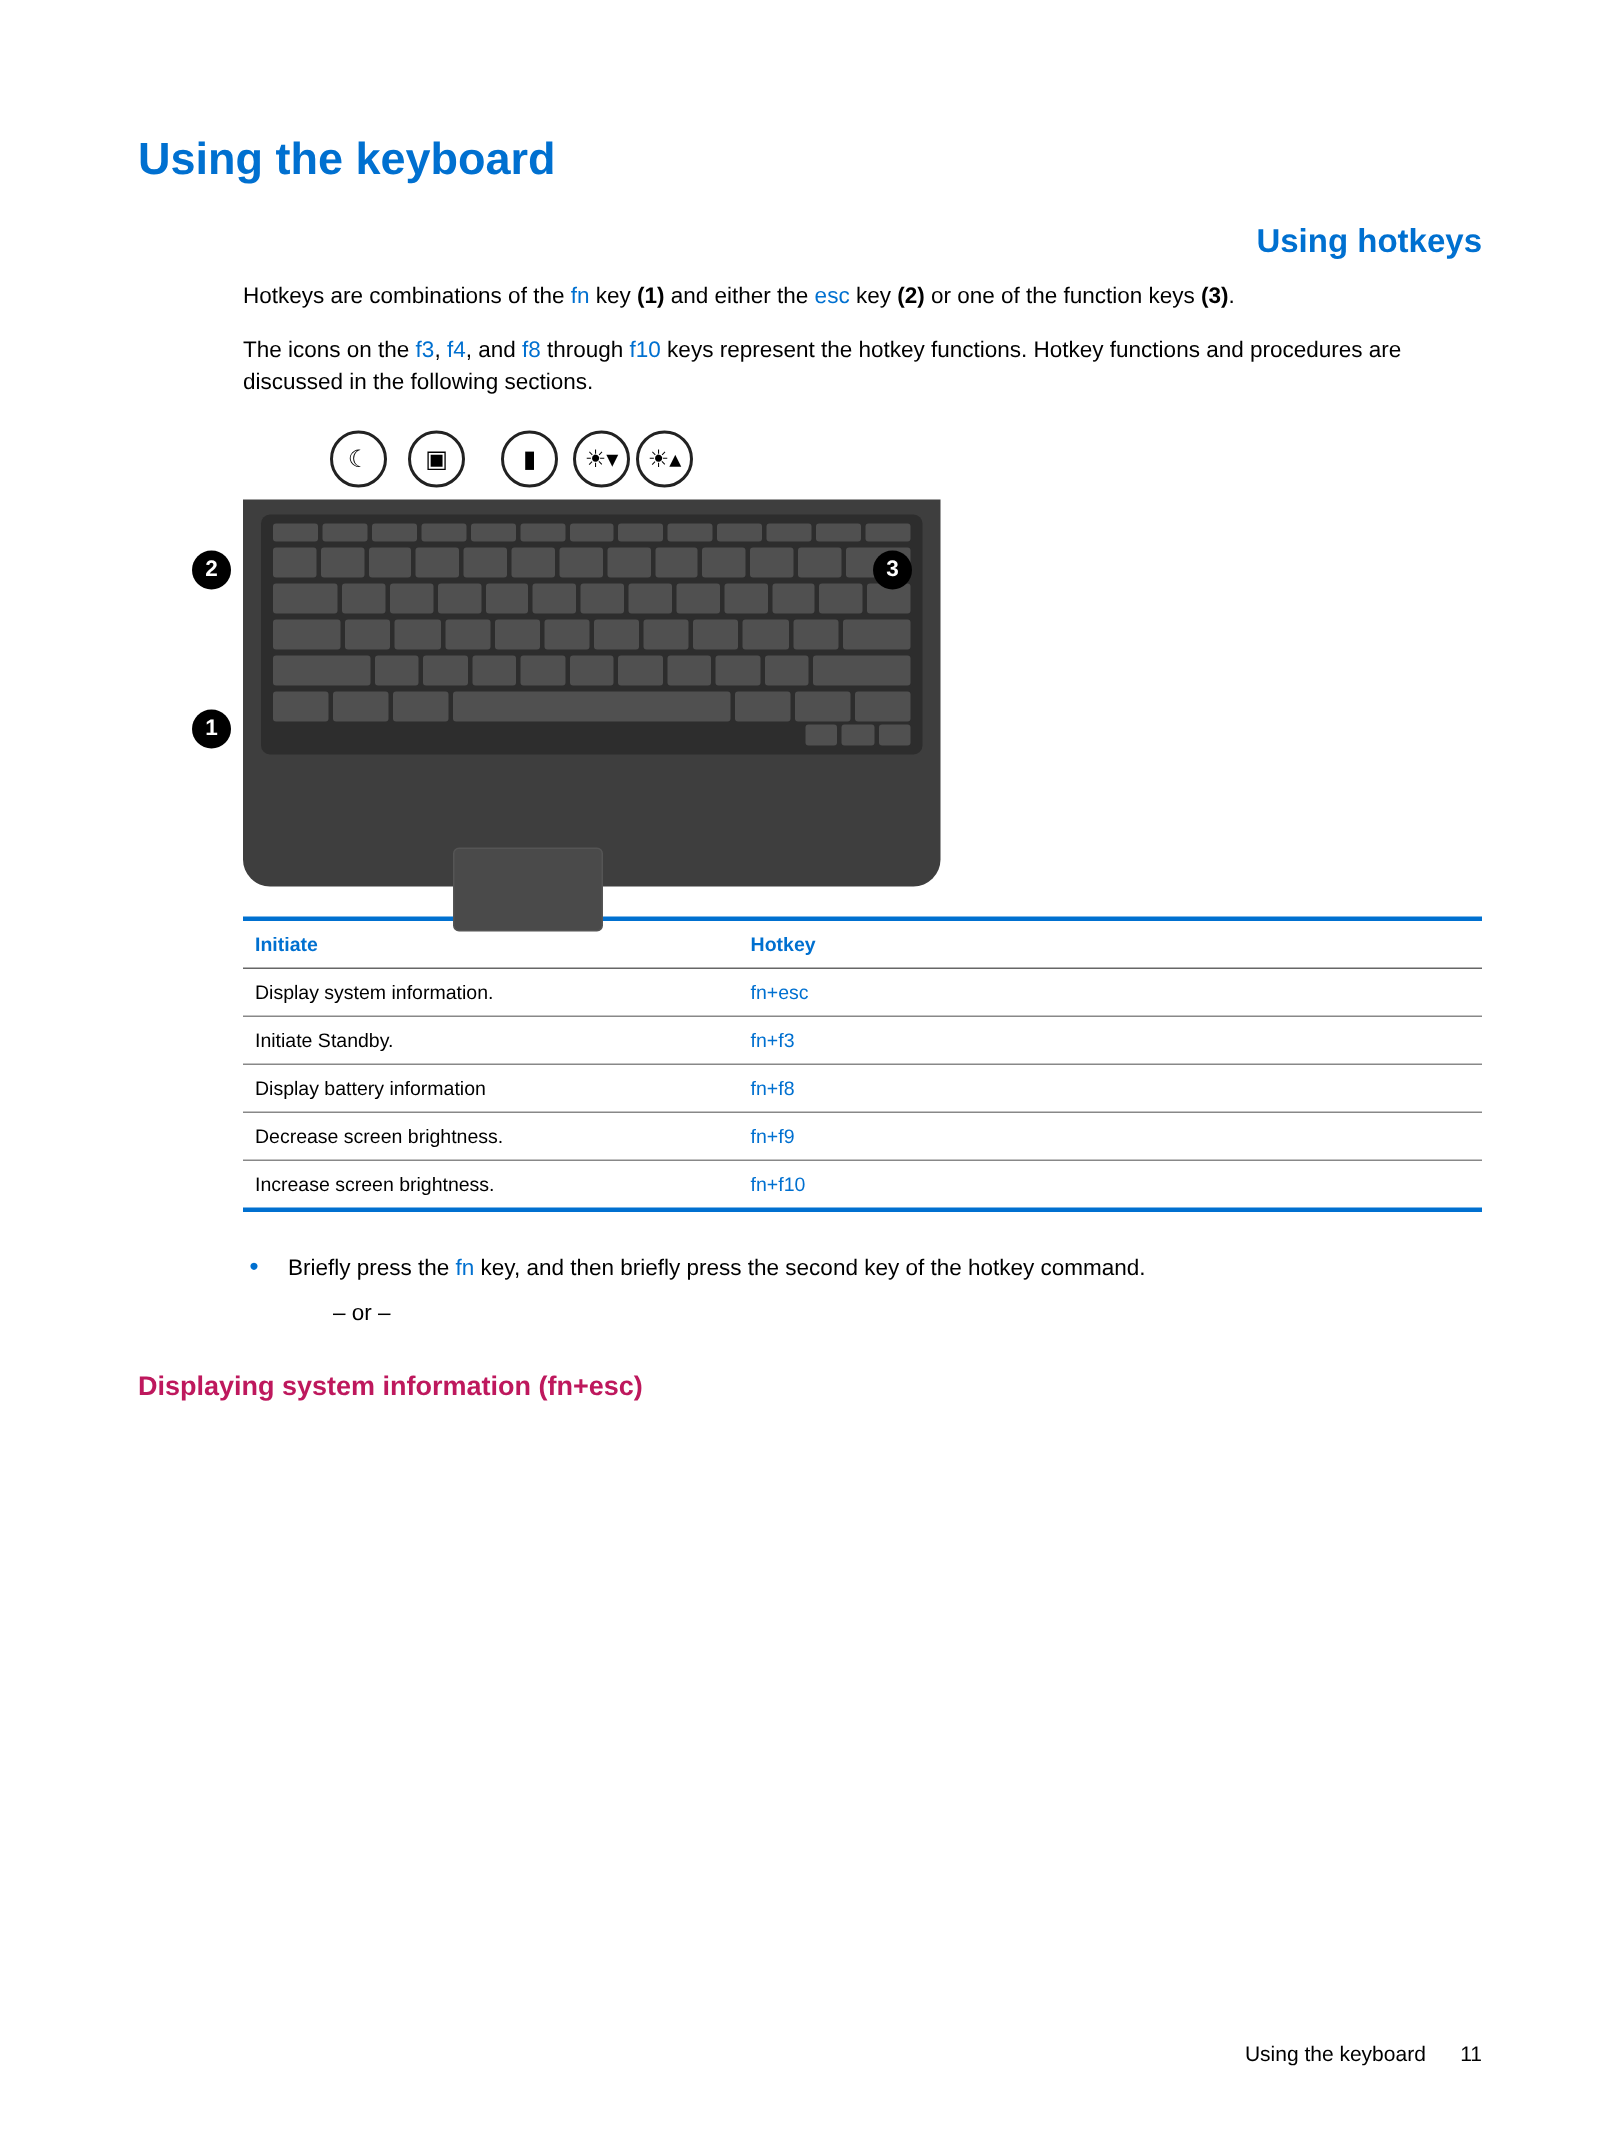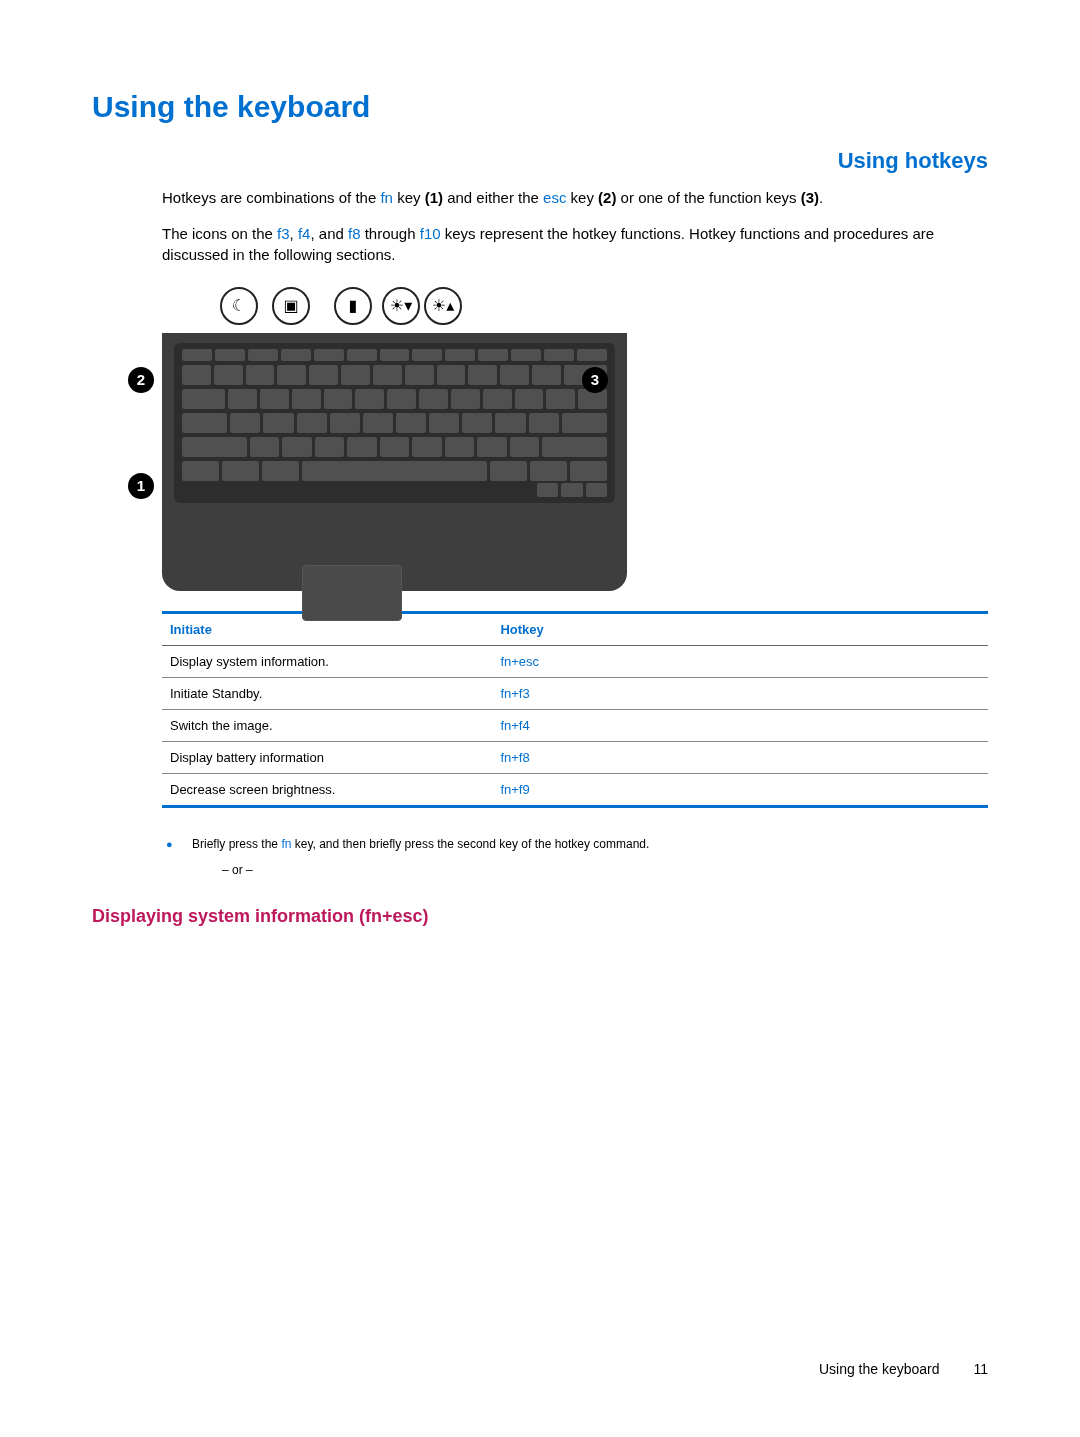--- a/index.html
+++ b/index.html
@@ -145,40 +145,40 @@
   .hotkey-table td.hk { color: #0070d0; }
   .hotkey-table .col1 { width: 40%; }
   ul.bullets {
     list-style: none;
     padding: 0;
     margin: 0 0 0 70px;
   }
   ul.bullets > li {
     position: relative;
     padding-left: 30px;
-    font-size: 12px;
+    font-size: 15px;
     line-height: 1.35;
     margin-bottom: 16px;
   }
   ul.bullets > li::before {
     content: "●";
     color: #0070d0;
     position: absolute;
     left: 4px;
     top: 1px;
     font-size: 11px;
   }
   .or { margin: 10px 0 14px 30px; }
   .footer {
     position: absolute;
     bottom: 60px;
     right: 92px;
     font-size: 14px;
   }
-  .footer .pn { margin-left: 30px; }
+  .footer .pn { margin-left: 19px; }
 </style>
 </head>
 <body>
 
 <div class="page">
   <h1>Using the keyboard</h1>
   <h2>Using hotkeys</h2>
 
   <p class="indent">
     <span>Hotkeys are combinations of the </span><span class="fn">fn</span><span> key </span><span class="bold">(1)</span><span> and either the </span><span class="esc">esc</span><span> key </span><span class="bold">(2)</span><span> or one of the function keys </span><span class="bold">(3)</span><span>.</span>
@@ -300,30 +300,30 @@
     <tbody>
       <tr>
           <td>Display system information.</td>
           <td class="hk">fn+esc</td>
         </tr>
       <tr>
           <td>Initiate Standby.</td>
           <td class="hk">fn+f3</td>
         </tr>
       <tr>
-          <td>Switch the image.</td>
-          <td class="hk">fn+f4</td>
-        </tr>
-      <tr>
           <td>Display battery information</td>
           <td class="hk">fn+f8</td>
         </tr>
       <tr>
           <td>Decrease screen brightness.</td>
           <td class="hk">fn+f9</td>
+        </tr>
+      <tr>
+          <td>Increase screen brightness.</td>
+          <td class="hk">fn+f10</td>
         </tr>
     </tbody>
   </table>
 
 
   <ul class="bullets">
     <li>
       <span>Briefly press the </span><span class="fn">fn</span><span> key, and then briefly press the second key of the hotkey command.</span>
       <div class="or">– or –</div>
     </li>

